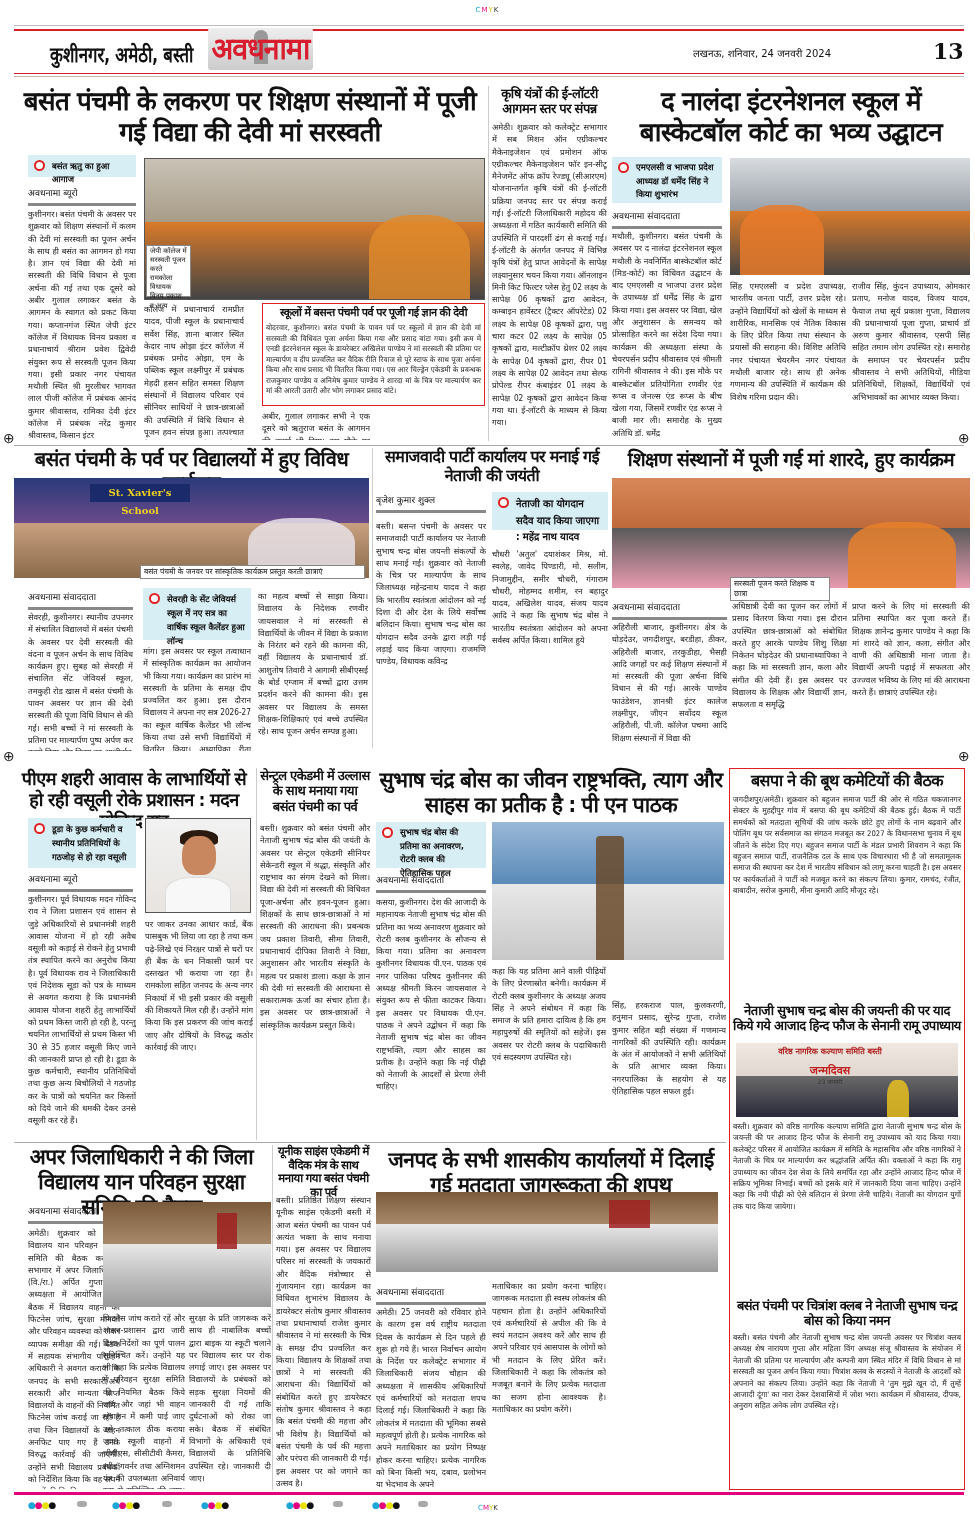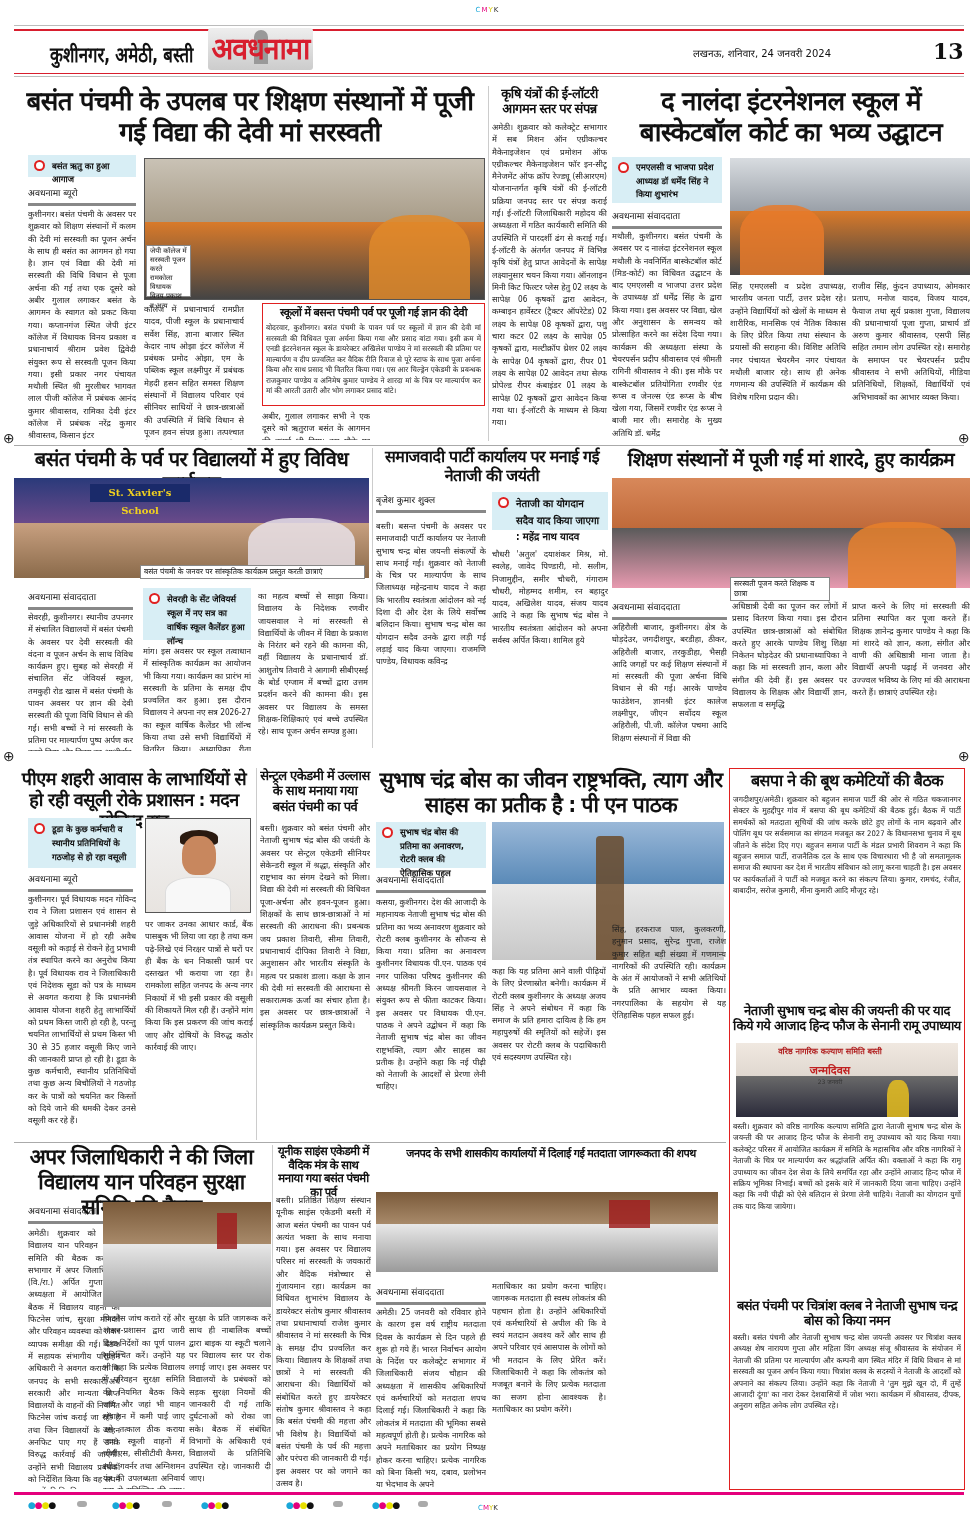--- a/index.html
+++ b/index.html
@@ -61,21 +61,21 @@
 <div class="abs mast-line" style="top:29px"></div>
 <div class="abs section-title">कुशीनगर, अमेठी, बस्ती</div>
 <div class="abs logo-box"></div>
 <div class="abs logo-emblem"></div>
 <div class="abs logo-text">अवधनामा</div>
 <div class="abs dateline">लखनऊ, शनिवार, 24 जनवरी 2024</div>
 <div class="abs pageno">13</div>
 <div class="abs mast-line" style="top:73px;height:1px"></div>
 <div class="abs mast-gray" style="top:76px"></div>
 
-<div class="abs hl hl-xl" style="left:15px;top:86px;width:470px">बसंत पंचमी के उपलब पर शिक्षण संस्थानों में पूजी गई विद्या की देवी मां सरस्वती</div>
+<div class="abs hl hl-xl" style="left:15px;top:86px;width:470px">बसंत पंचमी के लकरण पर शिक्षण संस्थानों में पूजी गई विद्या की देवी मां सरस्वती</div>
 <div class="abs highlight" style="left:28px;top:155px;width:108px;height:22px;font-size:8.5px;padding-top:5px"><span class="ring"></span><span>बसंत ऋतु का हुआ आगाज</span></div>
 <div class="abs byline" style="left:28px;top:186px;width:108px">अवधनामा ब्यूरो</div>
 <div class="abs body" style="left:28px;top:208px;width:108px;height:232px">कुशीनगर। बसंत पंचमी के अवसर पर शुक्रवार को शिक्षण संस्थानों में कलम की देवी मां सरस्वती का पूजन अर्चन के साथ ही बसंत का आगमन हो गया है। ज्ञान एवं विद्या की देवी मां सरस्वती की विधि विधान से पूजा अर्चना की गई तथा एक दूसरे को अबीर गुलाल लगाकर बसंत के आगमन के स्वागत को प्रकट किया गया। कप्तानगंज स्थित जेपी इंटर कॉलेज में विधायक विनय प्रकाश व प्रधानाचार्य श्रीराम प्रवेश द्विवेदी संयुक्त रूप से सरस्वती पूजन किया गया। इसी प्रकार नगर पंचायत मथौली स्थित श्री मुरलीधर भागवत लाल पीजी कॉलेज में प्रबंधक आनंद कुमार श्रीवास्तव, रामिका देवी इंटर कॉलेज में प्रबंधक नरेंद्र कुमार श्रीवास्तव, किसान इंटर</div>
 <div class="abs photo orange" style="left:144px;top:158px;width:341px;height:142px;border:1px solid #555">
     <div class="p1"></div>
     <div class="p2"></div>
     <div class="p3"></div>
   </div>
 <div class="abs caption" style="left:146px;top:245px;width:45px;height:52px;font-size:7px">जेपी कॉलेज में सरस्वती पूजन करते रामकोला विधायक विनय प्रकाश व अन्य</div>
 <div class="abs body" style="left:144px;top:303px;width:100px;height:137px">कॉलेज में प्रधानाचार्य रामप्रीत यादव, पीजी स्कूल के प्रधानाचार्य सर्वेश सिंह, ज्ञाना बाजार स्थित केदार नाथ ओझा इंटर कॉलेज में प्रबंधक प्रमोद ओझा, एम के पब्लिक स्कूल लक्ष्मीपुर में प्रबंधक मेहदी हसन सहित समस्त शिक्षण संस्थानों में विद्यालय परिवार एवं सीनियर साथियों ने छात्र-छात्राओं की उपस्थिति में विधि विधान से पूजन हवन संपन्न हुआ। तत्पश्चात मिष्ठान एवं प्रसाद वितरण किया गया। साथ ही</div>
@@ -129,21 +129,21 @@
 <div class="abs hl hl-l" style="left:612px;top:448px;width:358px;font-size:19px">शिक्षण संस्थानों में पूजी गई मां शारदे, हुए कार्यक्रम</div>
 <div class="abs photo" style="left:612px;top:478px;width:358px;height:110px">
     <div class="p1" style="background:linear-gradient(#d8885a,#c06a3a)"></div>
     <div class="p2" style="background:linear-gradient(#5a5a5a,#e89ab0)"></div>
     <div class="p3" style="background:#e8802a"></div>
   </div>
 <div class="abs caption" style="left:730px;top:577px;width:100px;font-size:7.5px">सरस्वती पूजन करते शिक्षक व छात्रा</div>
 <div class="abs byline" style="left:612px;top:600px;width:115px">अवधनामा संवाददाता</div>
 <div class="abs body" style="left:612px;top:621px;width:115px;height:130px">अहिरौली बाजार, कुशीनगर। क्षेत्र के घोड़देउर, जगदीशपुर, बरडीहा, ठीकर, अहिरौली बाजार, तरकुडीहा, भैसही आदि जगहों पर कई शिक्षण संस्थानों में मां सरस्वती की पूजा अर्चना विधि विधान से की गई। आरके पाण्डेय फाउंडेशन, ज्ञानश्री इंटर कालेज लक्ष्मीपुर, जीएन सर्वोदय स्कूल अहिरौली, पी.जी. कॉलेज पचमा आदि शिक्षण संस्थानों में विद्या की</div>
 <div class="abs body" style="left:732px;top:600px;width:115px;height:151px">अधिष्ठात्री देवी का पूजन कर लोगों में प्रसाद वितरण किया गया। इस दौरान उपस्थित छात्र-छात्राओं को संबोधित करते हुए आरके पाण्डेय शिशु शिक्षा निकेतन घोड़देउर की प्रधानाध्यापिका ने कहा कि मां सरस्वती ज्ञान, कला और संगीत की देवी हैं। इस अवसर पर विद्यालय के शिक्षक और विद्यार्थी ज्ञान, सफलता व समृद्धि</div>
-<div class="abs body" style="left:852px;top:600px;width:118px;height:151px">प्राप्त करने के लिए मां सरस्वती की प्रतिमा स्थापित कर पूजा करते हैं। शिक्षक ज्ञानेन्द्र कुमार पाण्डेय ने कहा कि मां शारदे को ज्ञान, कला, संगीत और वाणी की अधिष्ठात्री माना जाता है। विद्यार्थी अपनी पढ़ाई में जनवरा और उज्ज्वल भविष्य के लिए मां की आराधना करते हैं। छात्राएं उपस्थित रहे।</div>
+<div class="abs body" style="left:852px;top:600px;width:118px;height:151px">प्राप्त करने के लिए मां सरस्वती की प्रतिमा स्थापित कर पूजा करते हैं। शिक्षक ज्ञानेन्द्र कुमार पाण्डेय ने कहा कि मां शारदे को ज्ञान, कला, संगीत और वाणी की अधिष्ठात्री माना जाता है। विद्यार्थी अपनी पढ़ाई में सफलता और उज्ज्वल भविष्य के लिए मां की आराधना करते हैं। छात्राएं उपस्थित रहे।</div>
 
 <div class="abs crosshair" style="left:3px;top:748px">⊕</div>
 <div class="abs crosshair" style="left:958px;top:748px">⊕</div>
 
 <div class="abs hl hl-l" style="left:14px;top:768px;width:240px;font-size:18px">पीएम शहरी आवास के लाभार्थियों से हो रही वसूली रोके प्रशासन : मदन गोविन्द राव</div>
 <div class="abs highlight" style="left:28px;top:818px;width:108px;height:50px;font-size:8.5px;line-height:1.65"><span class="ring"></span><span>डूडा के कुछ कर्मचारी व स्थानीय प्रतिनिधियों के गठजोड़ से हो रहा वसूली</span></div>
 <div class="abs byline" style="left:28px;top:872px;width:105px">अवधनामा ब्यूरो</div>
 <div class="abs body" style="left:28px;top:893px;width:108px;height:247px">कुशीनगर। पूर्व विधायक मदन गोविन्द राव ने जिला प्रशासन एवं शासन से जुड़े अधिकारियों से प्रधानमंत्री शहरी आवास योजना में हो रही अवैध वसूली को कड़ाई से रोकने हेतु प्रभावी तंत्र स्थापित करने का अनुरोध किया है। पूर्व विधायक राव ने जिलाधिकारी एवं निदेशक सूडा को पत्र के माध्यम से अवगत कराया है कि प्रधानमंत्री आवास योजना शहरी हेतु लाभार्थियों को प्रथम किस्त जारी हो रही है, परन्तु चयनित लाभार्थियों से प्रथम किस्त भी 30 से 35 हजार वसूली किए जाने की जानकारी प्राप्त हो रही है। डूडा के कुछ कर्मचारी, स्थानीय प्रतिनिधियों तथा कुछ अन्य बिचौलियों ने गठजोड़ कर के पात्रों को चयनित कर किस्तों को दिये जाने की धमकी देकर उनसे वसूली कर रहे हैं।</div>
 <div class="abs photo portrait" style="left:145px;top:818px;width:106px;height:95px;border:1px solid #555">
     <div class="shirt"></div>
@@ -159,21 +159,21 @@
 <div class="abs hl hl-l" style="left:376px;top:768px;width:350px;font-size:21px">सुभाष चंद्र बोस का जीवन राष्ट्रभक्ति, त्याग और साहस का प्रतीक है : पी एन पाठक</div>
 <div class="abs highlight" style="left:376px;top:822px;width:110px;height:46px;font-size:8.5px;line-height:1.6"><span class="ring"></span><span>सुभाष चंद्र बोस की प्रतिमा का अनावरण, रोटरी क्लब की ऐतिहासिक पहल</span></div>
 <div class="abs byline" style="left:376px;top:873px;width:110px">अवधनामा संवाददाता</div>
 <div class="abs body" style="left:376px;top:896px;width:110px;height:244px">कसया, कुशीनगर। देश की आजादी के महानायक नेताजी सुभाष चंद्र बोस की प्रतिमा का भव्य अनावरण शुक्रवार को रोटरी क्लब कुशीनगर के सौजन्य से किया गया। प्रतिमा का अनावरण कुशीनगर विधायक पी.एन. पाठक एवं नगर पालिका परिषद कुशीनगर की अध्यक्ष श्रीमती किरन जायसवाल ने संयुक्त रूप से फीता काटकर किया। इस अवसर पर विधायक पी.एन. पाठक ने अपने उद्बोधन में कहा कि नेताजी सुभाष चंद्र बोस का जीवन राष्ट्रभक्ति, त्याग और साहस का प्रतीक है। उन्होंने कहा कि नई पीढ़ी को नेताजी के आदर्शों से प्रेरणा लेनी चाहिए।</div>
 <div class="abs photo" style="left:492px;top:822px;width:232px;height:138px">
     <div class="p1" style="background:linear-gradient(#9ab8d8,#5a8ab8)"></div>
     <div class="p2" style="background:linear-gradient(#e8e8e8,#c8c8c8)"></div>
     <div class="p3" style="background:#6a4a2a;left:45%;width:12%;height:90%;border-radius:4px 4px 0 0"></div>
   </div>
 <div class="abs body" style="left:492px;top:965px;width:114px;height:175px">कहा कि यह प्रतिमा आने वाली पीढ़ियों के लिए प्रेरणास्रोत बनेगी। कार्यक्रम में रोटरी क्लब कुशीनगर के अध्यक्ष अजय सिंह ने अपने संबोधन में कहा कि समाज के प्रति हमारा दायित्व है कि हम महापुरुषों की स्मृतियों को सहेजें। इस अवसर पर रोटरी क्लब के पदाधिकारी एवं सदस्यगण उपस्थित रहे।</div>
-<div class="abs body" style="left:612px;top:923px;width:114px;height:175px">सिंह, हरकराज पाल, कुलकरणी, हनुमान प्रसाद, सुरेन्द्र गुप्ता, राजेश कुमार सहित बड़ी संख्या में गणमान्य नागरिकों की उपस्थिति रही। कार्यक्रम के अंत में आयोजकों ने सभी अतिथियों के प्रति आभार व्यक्त किया। नगरपालिका के सहयोग से यह ऐतिहासिक पहल सफल हुई।</div>
+<div class="abs body" style="left:612px;top:999px;width:114px;height:175px">सिंह, हरकराज पाल, कुलकरणी, हनुमान प्रसाद, सुरेन्द्र गुप्ता, राजेश कुमार सहित बड़ी संख्या में गणमान्य नागरिकों की उपस्थिति रही। कार्यक्रम के अंत में आयोजकों ने सभी अतिथियों के प्रति आभार व्यक्त किया। नगरपालिका के सहयोग से यह ऐतिहासिक पहल सफल हुई।</div>
 
 <div class="abs redbox" style="left:729px;top:768px;width:236px;height:722px"></div>
 <div class="abs hl hl-m" style="left:733px;top:772px;width:228px;font-size:16px">बसपा ने की बूथ कमेटियों की बैठक</div>
 <div class="abs body" style="left:733px;top:794px;width:228px;height:206px;font-size:7.6px">जगदीशपुर/अमेठी। शुक्रवार को बहुजन समाज पार्टी की ओर से गठित चकजानगर सेक्टर के मुहद्दीपुर गांव में बसपा की बूथ कमेटियों की बैठक हुई। बैठक में पार्टी समर्थकों को मतदाता सूचियों की जांच करके छोटे हुए लोगों के नाम बढ़वाने और पोलिंग बूथ पर सर्वसमाज का संगठन मजबूत कर 2027 के विधानसभा चुनाव में बूथ जीतने के संदेश दिए गए। बहुजन समाज पार्टी के मंडल प्रभारी शिवराम ने कहा कि बहुजन समाज पार्टी, राजनैतिक दल के साथ एक विचारधारा भी है जो समतामूलक समाज की स्थापना कर देश में भारतीय संविधान को लागू करना चाहती है। इस अवसर पर कार्यकर्ताओं ने पार्टी को मजबूत करने का संकल्प लिया। कुमार, रामचंद, रंजीत, बाबादीन, सरोज कुमारी, मीना कुमारी आदि मौजूद रहे।</div>
 <div class="abs hl" style="left:733px;top:1003px;width:228px;font-size:13px">नेताजी सुभाष चन्द्र बोस की जयन्ती की पर याद किये गये आजाद हिन्द फौज के सेनानी रामू उपाध्याय</div>
 <div class="abs photo" style="left:736px;top:1043px;width:222px;height:74px">
     <div class="p1" style="background:linear-gradient(#f0e8e0,#e0d8d0)"></div>
     <div class="p2" style="background:linear-gradient(#6a6a6a,#2a2a3a)"></div>
     <div class="p3" style="background:#e8c020;width:10%;right:22%;height:50%"></div>
   </div>
@@ -194,21 +194,21 @@
     <div class="p2"></div>
     <div class="p3"></div>
   </div>
 <div class="abs body" style="left:103px;top:1312px;width:82px;height:177px">फिटनेस जांच कराते रहें और शासन-प्रशासन द्वारा जारी दिशा-निर्देशों का पूर्ण पालन सुनिश्चित करें। उन्होंने यह भी कहा कि प्रत्येक विद्यालय में परिवहन सुरक्षा समिति की नियमित बैठक किये जाएं और जहां भी वाहन संचालन में कमी पाई जाए उसे तत्काल ठीक कराया जाए। स्कूली वाहनों में जीपीएस, सीसीटीवी कैमरा, स्पीड गवर्नर तथा अग्निशमन यंत्र की उपलब्धता अनिवार्य रूप से सुनिश्चित की जाए। अभिभावकों को रोकें और बच्चों को</div>
 <div class="abs body" style="left:189px;top:1312px;width:82px;height:177px">सुरक्षा के प्रति जागरूक करें साथ ही नाबालिक बच्चों द्वारा बाइक या स्कूटी चलाने पर विद्यालय स्तर पर रोक लगाई जाए। इस अवसर पर विद्यालयों के प्रबंधकों को सड़क सुरक्षा नियमों की जानकारी दी गई ताकि दुर्घटनाओं को रोका जा सके। बैठक में संबंधित विभागों के अधिकारी एवं विद्यालयों के प्रतिनिधि उपस्थित रहे। जानकारी दी जाए।</div>
 
 <div class="abs vline" style="left:272px;top:1145px;height:345px"></div>
 <div class="abs hl hl-s" style="left:276px;top:1145px;width:95px;font-size:11.5px">यूनीक साइंस एकेडमी में वैदिक मंत्र के साथ मनाया गया बसंत पंचमी का पर्व</div>
 <div class="abs body" style="left:276px;top:1194px;width:95px;height:295px">बस्ती। प्रतिष्ठित शिक्षण संस्थान यूनीक साइंस एकेडमी बस्ती में आज बसंत पंचमी का पावन पर्व अत्यंत भक्ता के साथ मनाया गया। इस अवसर पर विद्यालय परिसर मां सरस्वती के जयकारों और वैदिक मंत्रोच्चार से गुंजायमान रहा। कार्यक्रम का विधिवत शुभारंभ विद्यालय के डायरेक्टर संतोष कुमार श्रीवास्तव तथा प्रधानाचार्या राजेश कुमार श्रीवास्तव ने मां सरस्वती के चित्र के समक्ष दीप प्रज्वलित कर किया। विद्यालय के शिक्षकों तथा छात्रों ने मां सरस्वती की आराधना की। विद्यार्थियों को संबोधित करते हुए डायरेक्टर संतोष कुमार श्रीवास्तव ने कहा कि बसंत पंचमी की महत्ता और भी विशेष है। विद्यार्थियों को बसंत पंचमी के पर्व की महत्ता और परंपरा की जानकारी दी गई। इस अवसर पर को जगाने का उत्सव है।</div>
 
-<div class="abs hl hl-m" style="left:376px;top:1148px;width:350px;font-size:11px">जनपद के सभी शासकीय कार्यालयों में दिलाई गई मतदाता जागरूकता की शपथ</div>
+<div class="abs hl hl-m" style="left:376px;top:1148px;width:350px;font-size:21px">जनपद के सभी शासकीय कार्यालयों में दिलाई गई मतदाता जागरूकता की शपथ</div>
 <div class="abs photo meeting" style="left:376px;top:1192px;width:342px;height:80px">
     <div class="p1"></div>
     <div class="p2"></div>
     <div class="p3"></div>
   </div>
 <div class="abs byline" style="left:376px;top:1285px;width:110px">अवधनामा संवाददाता</div>
 <div class="abs body" style="left:376px;top:1306px;width:110px;height:183px">अमेठी। 25 जनवरी को रविवार होने के कारण इस वर्ष राष्ट्रीय मतदाता दिवस के कार्यक्रम से दिन पहले ही शुरू हो गये हैं। भारत निर्वाचन आयोग के निर्देश पर कलेक्ट्रेट सभागार में जिलाधिकारी संजय चौहान की अध्यक्षता में शासकीय अधिकारियों एवं कर्मचारियों को मतदाता शपथ दिलाई गई। जिलाधिकारी ने कहा कि लोकतंत्र में मतदाता की भूमिका सबसे महत्वपूर्ण होती है। प्रत्येक नागरिक को अपने मताधिकार का प्रयोग निष्पक्ष होकर करना चाहिए। प्रत्येक नागरिक को बिना किसी भय, दबाव, प्रलोभन या भेदभाव के अपने</div>
 <div class="abs body" style="left:492px;top:1280px;width:114px;height:209px">मताधिकार का प्रयोग करना चाहिए। जागरूक मतदाता ही स्वस्थ लोकतंत्र की पहचान होता है। उन्होंने अधिकारियों एवं कर्मचारियों से अपील की कि वे स्वयं मतदान अवश्य करें और साथ ही अपने परिवार एवं आसपास के लोगों को भी मतदान के लिए प्रेरित करें। जिलाधिकारी ने कहा कि लोकतंत्र को मजबूत बनाने के लिए प्रत्येक मतदाता का सजग होना आवश्यक है। मताधिकार का प्रयोग करेंगे।</div>
 
 <div class="abs foot-bar"></div>

